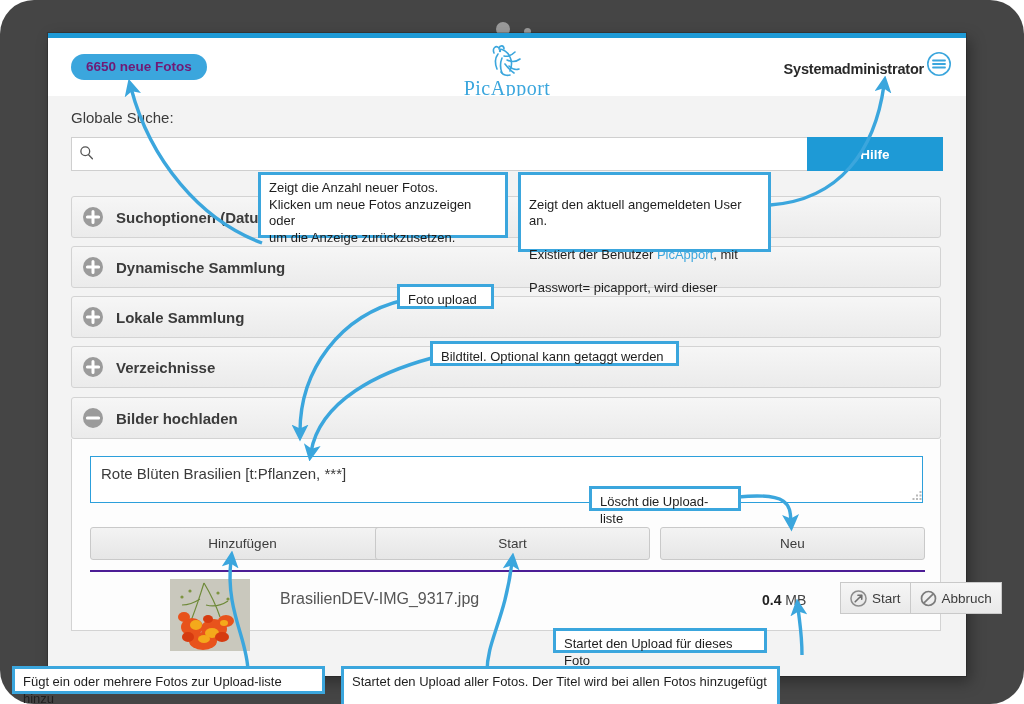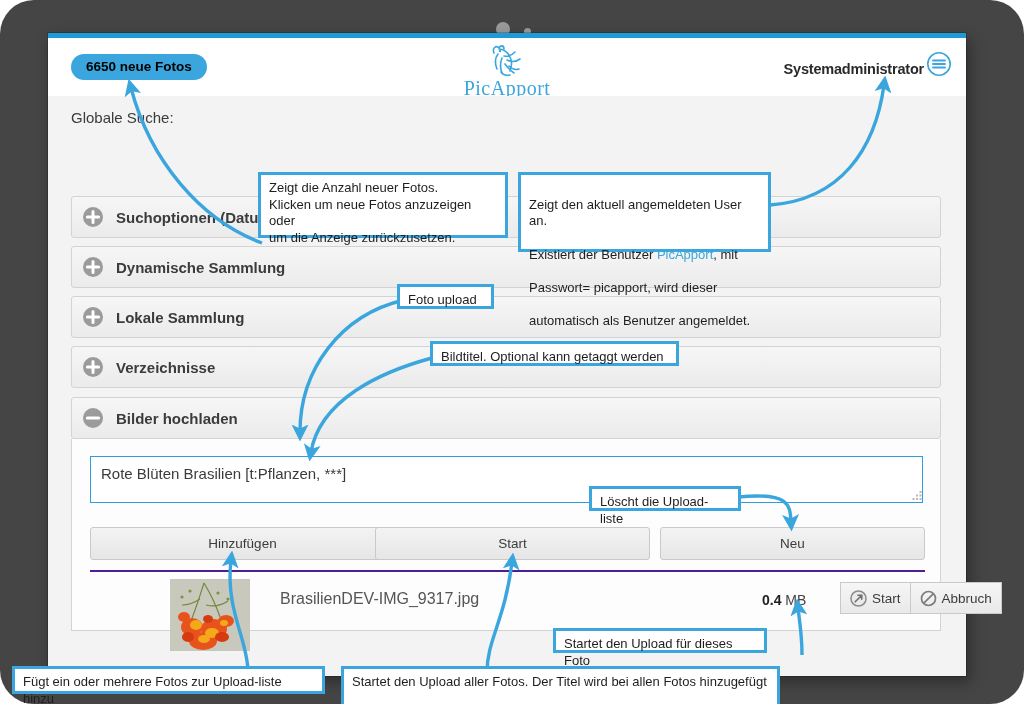--- a/index.html
+++ b/index.html
@@ -33,21 +33,21 @@
   #screen-topbar{position:absolute;left:0;top:0;width:918px;height:5px;background:#1e9ad6;}
 
   
   #app-header{
     position:absolute;left:0;top:5px;width:918px;height:58px;background:#ffffff;
     border-bottom:1px solid #d8d8d8;
   }
   #new-photos-badge{
     position:absolute;left:23px;top:16px;height:26px;
     padding:0 15px;line-height:26px;border-radius:14px;
-    background:#3ba6dd;color:#000000;font-size:13.5px;font-weight:bold;
+    background:#3ba6dd;color:#701a75;font-size:13.5px;font-weight:bold;
     white-space:nowrap;cursor:pointer;
   }
   #brand{
     position:absolute;left:0;top:4px;width:918px;text-align:center;
     color:#3ba6dd;
   }
   #brand-logo{display:block;margin:0 auto;}
   #brand-name{
     display:block;font-family:"Liberation Serif",serif;
     font-size:20px;letter-spacing:.5px;color:#3ba6dd;margin-top:-3px;
@@ -186,20 +186,28 @@
             <line x1="7" y1="16.5" x2="19" y2="16.5"></line>
           </g>
         </svg>
       </div>
     </div>
 
     <div id="page-body">
 
       <div id="search-label">Globale Suche:</div>
 
+      <div id="search-row">
+        <svg id="search-icon" width="15" height="15" viewBox="0 0 16 16">
+          <circle cx="6.7" cy="6.7" r="4.7" fill="none" stroke="#555" stroke-width="1.4"></circle>
+          <line x1="10.2" y1="10.4" x2="14.3" y2="14.6" stroke="#555" stroke-width="1.4" stroke-linecap="round"></line>
+        </svg>
+        <input id="search-input" type="text" placeholder="" style="">
+        <button id="help-button">Hilfe</button>
+      </div>
 
       <div class="acc-header" style="top:100px">
         <svg class="acc-icon" width="22" height="22" viewBox="0 0 22 22">
           <circle cx="11" cy="11" r="10" fill="#9b9b9b"></circle>
           <path d="M11 5.4v11.2M5.4 11h11.2" stroke="#fff" stroke-width="3" stroke-linecap="round"></path>
         </svg>
         <span class="acc-title">Suchoptionen (Datu</span>
       </div>
 
       <div class="acc-header" style="top:150px">
@@ -343,21 +351,20 @@
 
 <div>
   <div class="note" style="left:258px;top:172px;width:250px;height:66px">Zeigt die Anzahl neuer Fotos.
 Klicken um neue Fotos anzuzeigen oder
 um die Anzeige zurückzusetzen.</div>
 
   <div class="note" style="left:518px;top:172px;width:253px;height:80px">
     <span>Zeigt den aktuell angemeldeten User an.</span><br>
     <span>Existiert der Benutzer </span><span class="hl">PicApport</span><span>, mit</span><br>
     <span>Passwort= picapport, wird dieser</span><br>
-    <span>automatisch als Benutzer angemeldet.</span>
   </div>
 
   <div class="note" style="left:397px;top:284px;width:97px;height:25px">Foto upload</div>
 
   <div class="note" style="left:430px;top:341px;width:249px;height:25px">Bildtitel. Optional kann getaggt werden</div>
 
   <div class="note" style="left:589px;top:486px;width:152px;height:25px">Löscht die Upload-liste</div>
 
   <div class="note" style="left:553px;top:628px;width:214px;height:25px">Startet den Upload für dieses Foto</div>
 

